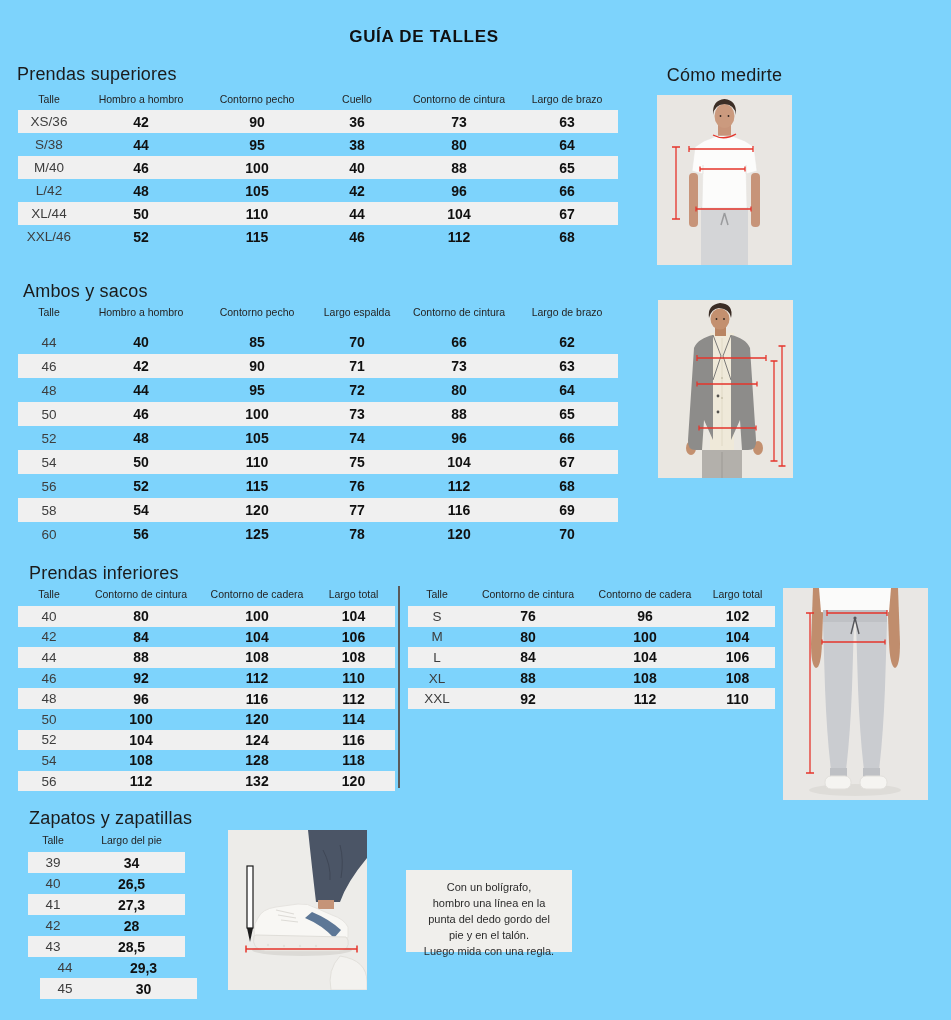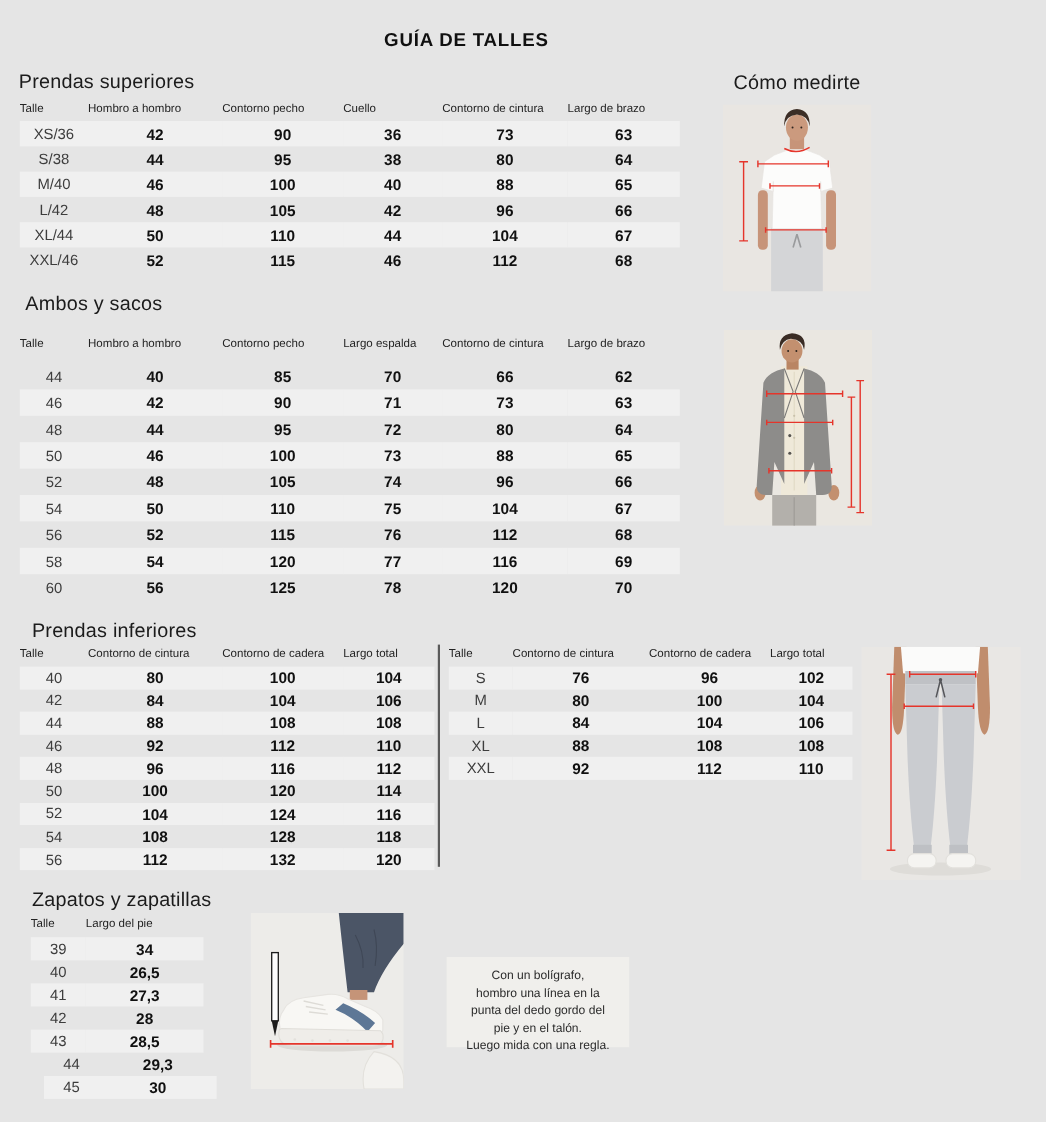--- a/index.html
+++ b/index.html
@@ -1,28 +1,28 @@
 <!DOCTYPE html>
 <html style="--accent: #e5352b; --row-shade: #f0f0f0; --note-bg: #f0efec; --divider: #5a5a5a;"><head>
 <meta charset="utf-8">
 <style>
   html,body { margin:0; padding:0; background:#fff; }
   .canvas {
     position: relative; width: 951px; height: 1020px; margin: 0 auto;
-    background: #e5e5e5; font-family: "Liberation Sans", sans-serif;
+    background: #7dd3fc; font-family: "Liberation Sans", sans-serif;
     overflow: hidden;
   }
   .abs { position: absolute; }
   .page-title { font-weight: bold; font-size: 17px; letter-spacing: .7px; color: #101010; text-align: center; }
   .section-heading { font-size: 18px; color: #1b1b1b; letter-spacing: .2px; }
 
   table.size-table { border-collapse: collapse; table-layout: fixed; }
   .size-table th {
     font-weight: normal; font-size: 10.5px; color: #242424;
-    height: 18px; line-height: 18px; padding: 0; text-align: left;
+    height: 18px; line-height: 18px; padding: 0; text-align: center;
     box-sizing: content-box; white-space: nowrap; overflow: hidden;
   }
   .size-table td {
     text-align: center; font-size: 14px; font-weight: bold; color: #101010;
     padding: 0; white-space: nowrap;
   }
   .size-table td:first-child { font-weight: normal; color: #3d3d3d; font-size: 13.5px; }
   .size-table.shade-odd  tbody tr:nth-child(odd)  { background: var(--row-shade); }
   .size-table.shade-even tbody tr:nth-child(even) { background: var(--row-shade); }
   .rows-23 td { height: 23px; margin-top: 32px; }
@@ -142,21 +142,21 @@
     </g>
     <g class="mline">
       <path d="M56,40 Q67.5,46 79,39"></path>
       <path d="M32,54 L96,54 M32,51 L32,57 M96,51 L96,57"></path>
       <path d="M43,74 L88,74 M43,71.5 L43,76.5 M88,71.5 L88,76.5"></path>
       <path d="M39,114 L94,114 M39,111.5 L39,116.5 M94,111.5 L94,116.5"></path>
       <path d="M19,52 L19,124 M15,52 L23,52 M15,124 L23,124"></path>
     </g>
   </svg>
 
-  <div class="abs section-heading" style="left:23px; top:266px;">Ambos y sacos</div>
+  <div class="abs section-heading" style="left:23px; top:281px;">Ambos y sacos</div>
   <table class="abs size-table shade-even rows-24 gap-9" style="left:18px; top:303px; width:600px;">
     <colgroup>
         <col style="width:62px">
         <col style="width:122px">
         <col style="width:110px">
         <col style="width:90px">
         <col style="width:114px">
         <col style="width:102px">
       </colgroup>
   <thead>

